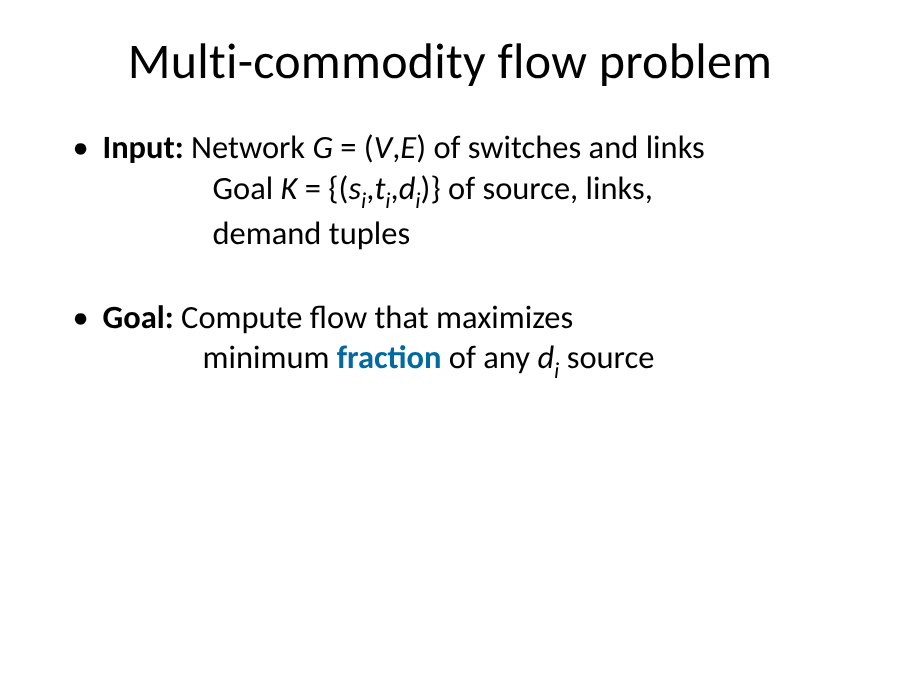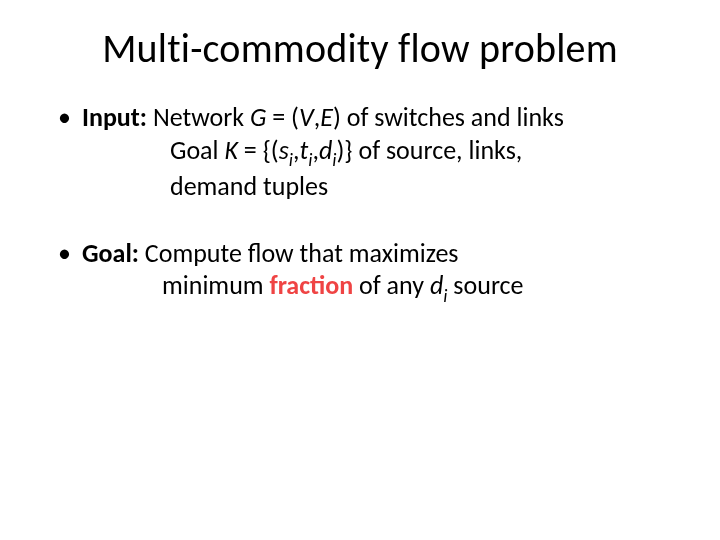--- a/index.html
+++ b/index.html
@@ -56,21 +56,21 @@
   }
   .ital { font-style: italic; }
   .sub {
     font-style: italic;
     font-size: 0.7em;
     vertical-align: sub;
     position: relative;
     top: 0.05em;
   }
   .accent {
-    color: #ef4444;
+    color: #0369a1;
     font-weight: 700;
   }
 </style>
 </head>
 <body>
 
 <div class="slide">
   <h1 class="title">Multi-commodity flow problem</h1>
 
   <ul class="body">

